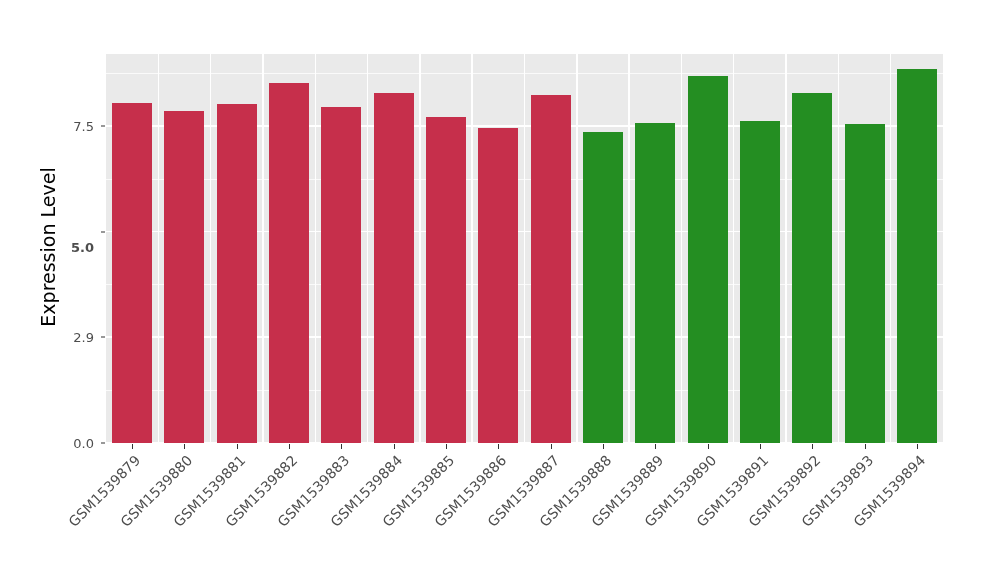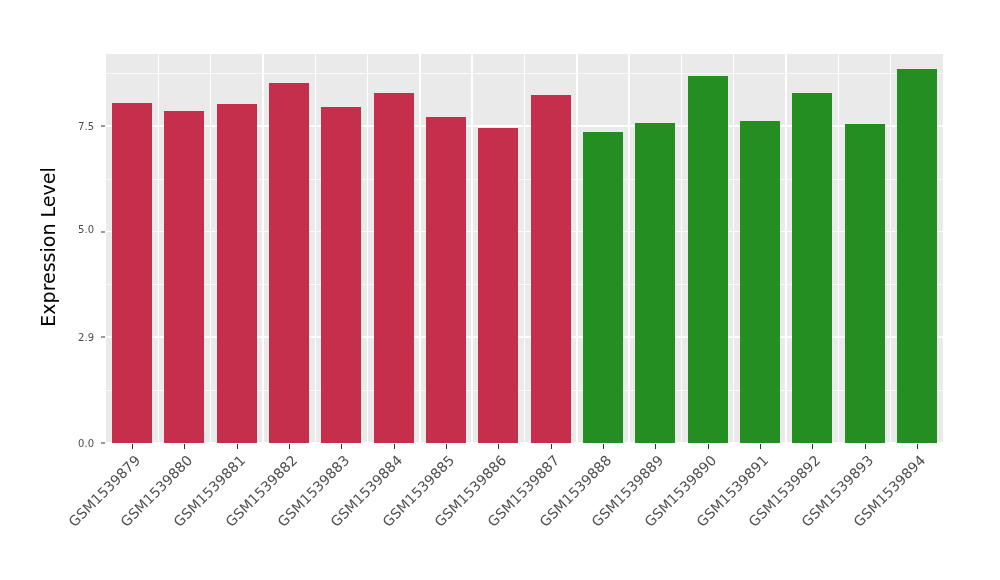--- a/index.html
+++ b/index.html
@@ -48,21 +48,21 @@
     width: 0;
     height: 0;
   }
 
   
   .y-tick-label {
     position: absolute;
     right: 0;
     width: 52px;
     text-align: right;
-    font-size: 10px;
+    font-size: 13px;
     color: #4d4d4d;
     transform: translateY(-50%);
     white-space: nowrap;
   }
   .y-tick-labels {
     position: absolute;
     left: 42px;
     top: 0;
     width: 52px;
     height: 580px;
@@ -138,21 +138,21 @@
 
 <div id="chart-root">
 
   <div class="y-axis-title-wrap">
     <div class="y-axis-title">Expression Level</div>
   </div>
 
   <div class="y-tick-labels" id="y-tick-labels">
       <div class="y-tick-label" style="top: 443px;">0.0</div>
       <div class="y-tick-label" style="top: 337.293px;">2.9</div>
-      <div class="y-tick-label" style="top: 229px;">5.0</div>
+      <div class="y-tick-label" style="top: 247px; font-weight: bold;">5.0</div>
       <div class="y-tick-label" style="top: 125.88px;">7.5</div>
     </div>
 
   <div id="panel" style="background: rgb(234, 234, 234);">
       <div class="grid-major" style="top: 388.2px; background: rgb(255, 255, 255);"></div>
       <div class="grid-major" style="top: 282.493px; background: rgb(255, 255, 255);"></div>
       <div class="grid-major" style="top: 176.787px; background: rgb(255, 255, 255);"></div>
       <div class="grid-major" style="top: 71.0804px; background: rgb(255, 255, 255);"></div>
       <div class="grid-minor" style="top: 336.147px; background: rgb(255, 255, 255); opacity: 0.75;"></div>
       <div class="grid-minor" style="top: 230.44px; background: rgb(255, 255, 255); opacity: 0.75;"></div>

